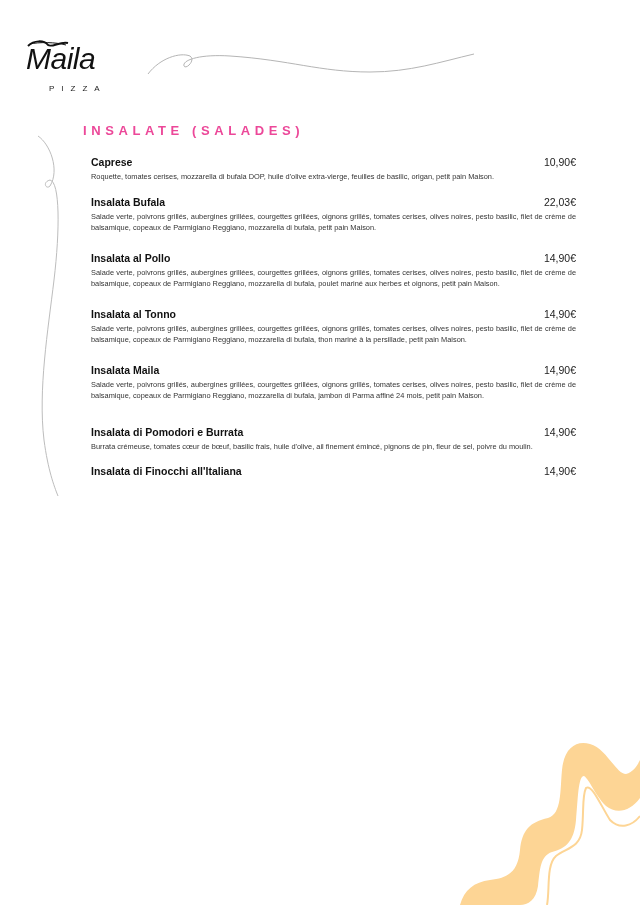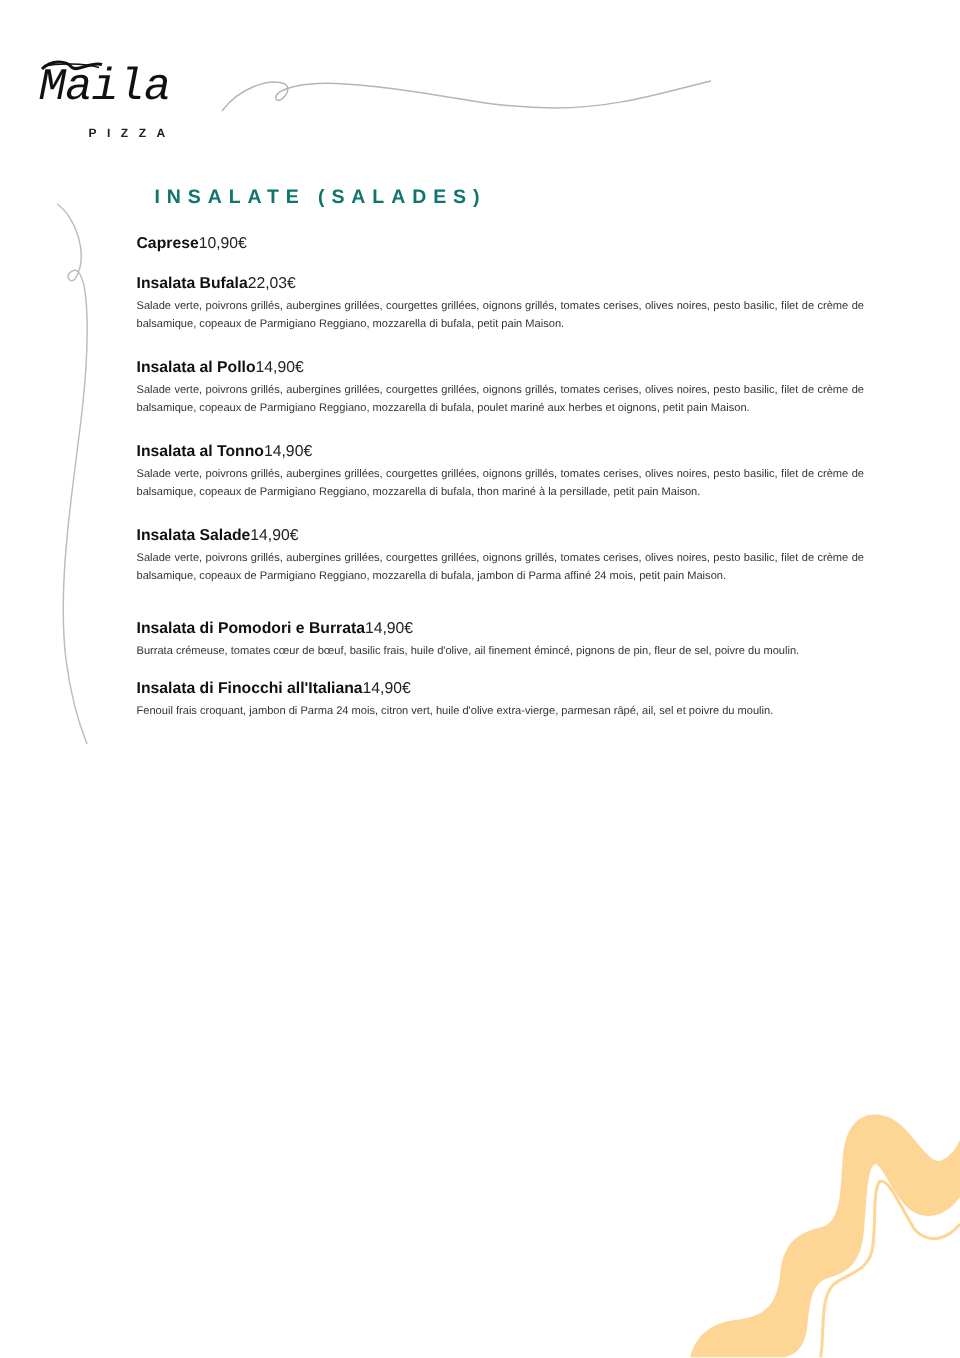--- a/index.html
+++ b/index.html
@@ -3,35 +3,35 @@
 <meta charset="utf-8">
 <style>
   html, body { margin: 0; padding: 0; }
   body {
     width: 640px; height: 905px; background: #ffffff; position: relative; overflow: hidden;
     font-family: "Liberation Sans", sans-serif; color: #1a1a1a;
   }
   .logo { position: absolute; left: 22px; top: 36px; width: 110px; height: 60px; }
   .logo-script {
     position: absolute; left: 4px; top: 6px;
-    font-family: Liberation Mono, monospace; font-style: italic; font-size: 30px; color: #111;
+    font-family: Liberation Sans, sans-serif; font-style: italic; font-size: 30px; color: #111;
     letter-spacing: -0.5px;
   }
   .logo-sub {
-    position: absolute; left: 37px; top: 48px; font-size: 8px; font-weight: bold;
+    position: absolute; left: 27px; top: 48px; font-size: 8px; font-weight: normal;
     letter-spacing: 7px; color: #222;
   }
   .deco { position: absolute; pointer-events: none; }
   .section-title {
-    position: absolute; left: 103px; top: 123px; font-size: 13px; font-weight: bold;
-    letter-spacing: 4.6px; color: #0f766e;
+    position: absolute; left: 83px; top: 123px; font-size: 13px; font-weight: bold;
+    letter-spacing: 4.6px; color: #ec4899;
   }
   .menu { position: absolute; left: 91px; top: 156px; width: 485px; }
   .item { margin-bottom: 13px; }
-  .item-head { display: flex; align-items: baseline; height: 14px; }
+  .item-head { display: flex; justify-content: space-between; align-items: baseline; height: 14px; }
   .item-name { font-size: 10.5px; font-weight: bold; color: #111; }
   .item-price { font-size: 10.5px; color: #222; }
   .item-desc {
     font-size: 7.4px; line-height: 11.5px; color: #333; text-align: justify; margin-top: 1px;
   }
 </style>
 </head>
 <body>
 
 <div class="logo">
@@ -52,20 +52,21 @@
 </svg>
 
 <div class="section-title">INSALATE (SALADES)</div>
 
 <div class="menu">
   <div class="item">
     <div class="item-head">
       <span class="item-name">Caprese</span>
       <span class="item-price">10,90€</span>
     </div>
+    <div class="item-desc">Roquette, tomates cerises, mozzarella di bufala DOP, huile d'olive extra-vierge, feuilles de basilic, origan, petit pain Maison.</div>
   </div>
   <div class="item" style="">
     <div class="item-head">
       <span class="item-name">Insalata Bufala</span>
       <span class="item-price">22,03€</span>
     </div>
     <div class="item-desc">Salade verte, poivrons grillés, aubergines grillées, courgettes grillées, oignons grillés, tomates cerises, olives noires, pesto basilic, filet de crème de balsamique, copeaux de Parmigiano Reggiano, mozzarella di bufala, petit pain Maison.</div>
   </div>
   <div class="item" style="margin-top:18px">
     <div class="item-head">
@@ -76,37 +77,36 @@
   </div>
   <div class="item" style="margin-top:18px">
     <div class="item-head">
       <span class="item-name">Insalata al Tonno</span>
       <span class="item-price">14,90€</span>
     </div>
     <div class="item-desc"> Salade verte, poivrons grillés, aubergines grillées, courgettes grillées, oignons grillés, tomates cerises, olives noires, pesto basilic, filet de crème de balsamique, copeaux de Parmigiano Reggiano, mozzarella di bufala, thon mariné à la persillade, petit pain Maison.</div>
   </div>
   <div class="item" style="margin-top:18px">
     <div class="item-head">
-      <span class="item-name">Insalata Salade</span>
+      <span class="item-name">Insalata Maila</span>
       <span class="item-price">14,90€</span>
     </div>
     <div class="item-desc"> Salade verte, poivrons grillés, aubergines grillées, courgettes grillées, oignons grillés, tomates cerises, olives noires, pesto basilic, filet de crème de balsamique, copeaux de Parmigiano Reggiano, mozzarella di bufala, jambon di Parma affiné 24 mois, petit pain Maison.</div>
   </div>
   <div class="item" style="margin-top:24px">
     <div class="item-head">
       <span class="item-name">Insalata di Pomodori e Burrata</span>
       <span class="item-price">14,90€</span>
     </div>
     <div class="item-desc"> Burrata crémeuse, tomates cœur de bœuf, basilic frais, huile d'olive, ail finement émincé, pignons de pin, fleur de sel, poivre du moulin.</div>
   </div>
   <div class="item" style="">
     <div class="item-head">
       <span class="item-name">Insalata di Finocchi all'Italiana</span>
       <span class="item-price">14,90€</span>
     </div>
-    <div class="item-desc"> Fenouil frais croquant, jambon di Parma 24 mois, citron vert, huile d'olive extra-vierge, parmesan râpé, ail, sel et poivre du moulin.</div>
   </div>
 </div>
 
 <svg class="deco" style="left:440px;top:730px" width="200" height="175" viewBox="0 0 200 175">
   <path d="M20 175 C 24 160, 34 152, 50 150 C 70 148, 78 140, 80 120 C 82 100, 90 92, 108 88 C 122 84, 120 60, 122 40 C 124 18, 136 10, 150 14 C 166 18, 176 44, 186 44 C 194 42, 198 34, 200 30 L 200 68 C 190 82, 176 84, 166 76 C 154 64, 150 50, 144 46 C 138 46, 138 70, 136 90 C 134 112, 126 118, 112 122 C 100 126, 100 140, 98 156 C 96 170, 88 175, 80 175 Z" fill="#fdd595"></path>
   <path d="M107 175 C 110 160, 106 135, 116 126 C 126 118, 140 118, 142 100 C 144 80, 142 66, 146 58 C 152 54, 160 74, 170 90 C 180 100, 192 96, 200 86" stroke="#fdd595" stroke-width="2" fill="none"></path>
 </svg>
 
 </body></html>

